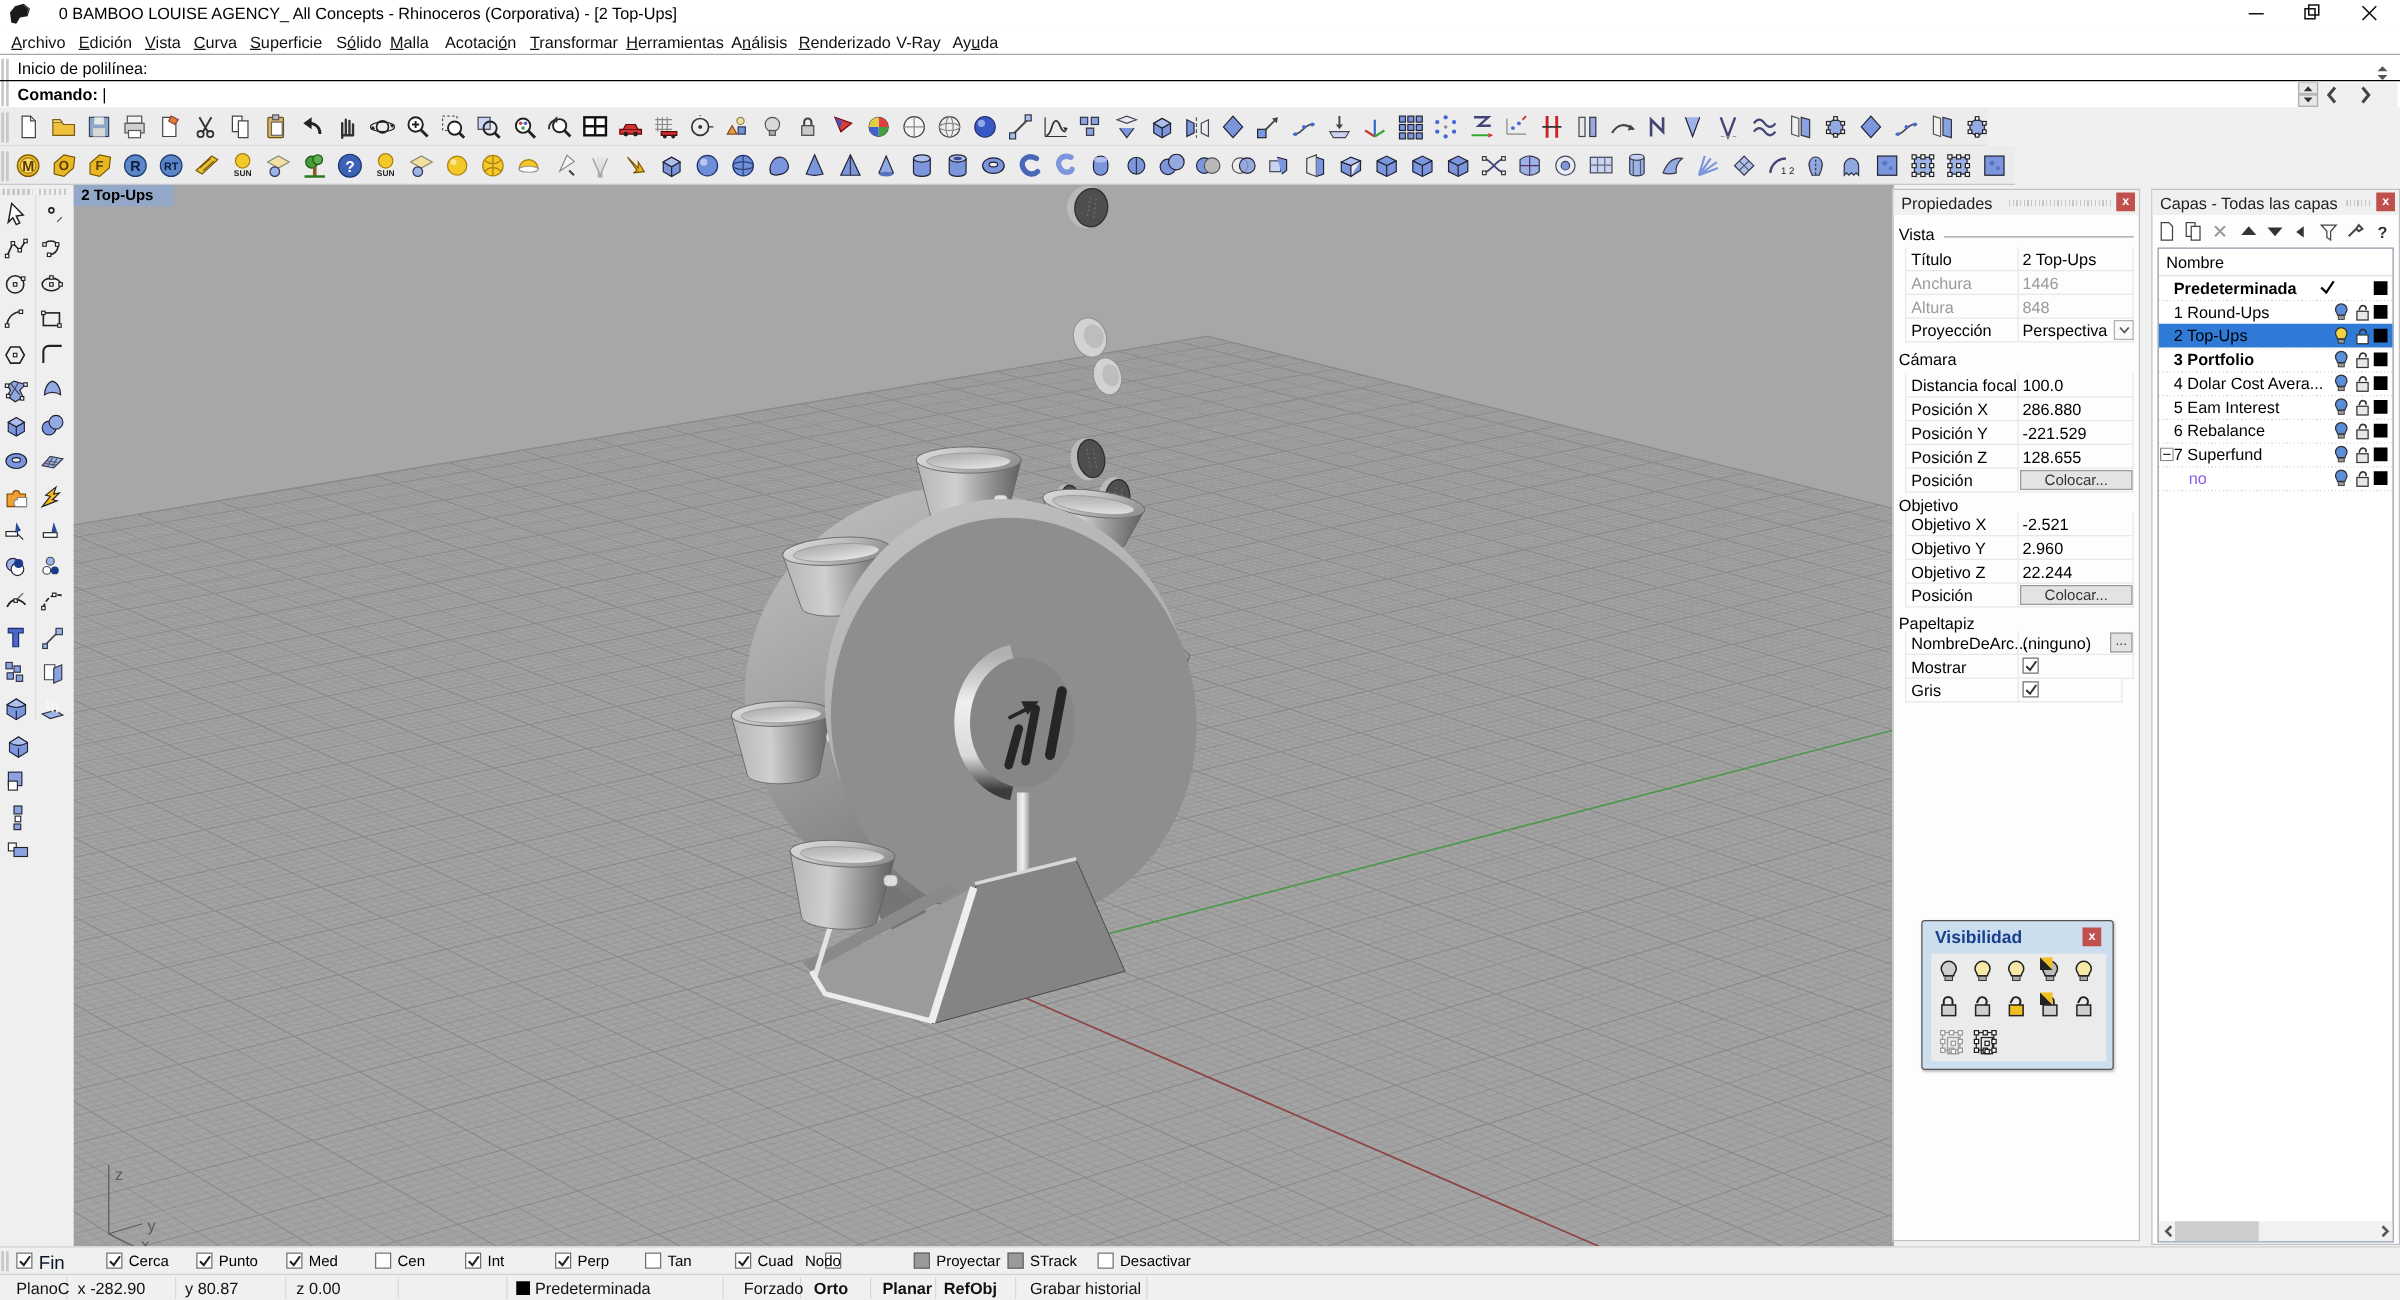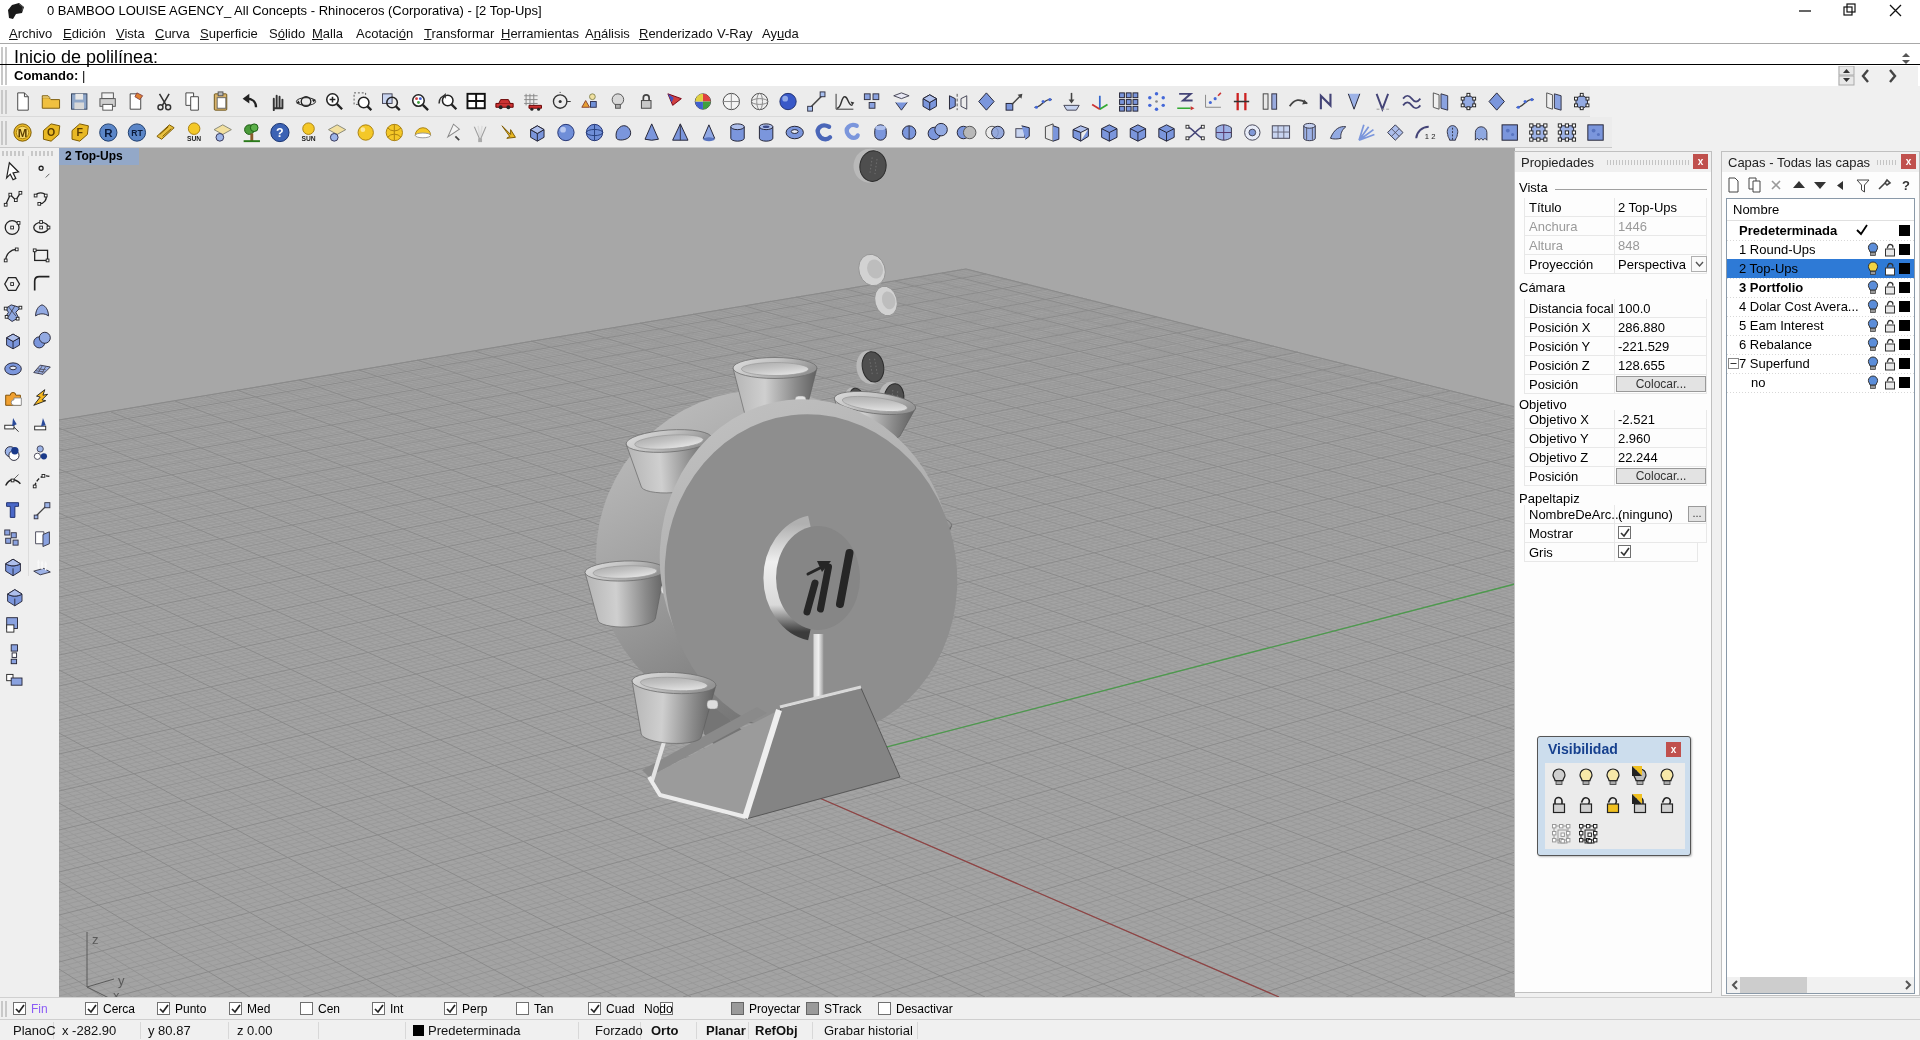--- a/index.html
+++ b/index.html
@@ -30,21 +30,21 @@
 <span style="left:356px">Acotaci<u>ó</u>n</span>
 <span style="left:424px"><u>T</u>ransformar</span>
 <span style="left:501px"><u>H</u>erramientas</span>
 <span style="left:585px">A<u>n</u>álisis</span>
 <span style="left:639px"><u>R</u>enderizado</span>
 <span style="left:717px">V-Ray</span>
 <span style="left:762px">Ay<u>u</u>da</span>
 </div>
 <div class="abs" style="left:0;top:43px;width:1920px;height:43px;background:#fff;border-top:1px solid #a8a8a8">
 <div style="position:absolute;left:1px;top:3px;width:6px;height:38px;background:repeating-linear-gradient(90deg,#c8c8c8 0 2px,transparent 2px 4px)"></div>
-<div class="abs" style="left:14px;top:3px;font-size:18px;color:#000">Inicio de polilínea:</div>
+<div class="abs" style="left:14px;top:3px;font-size:13px;color:#000">Inicio de polilínea:</div>
 <div class="abs" style="left:0;top:20px;width:1920px;height:1px;background:#000"></div>
 <div class="abs" style="left:14px;top:24px;font-size:13px;color:#000;font-weight:bold">Comando: <span style="font-weight:normal">|</span></div>
 <svg class="abs" style="left:1898px;top:8px" width="20" height="14">
       <path d="M4 5l4-4 4 4z" fill="#555"></path>
       <path d="M4 8l4 4 4-4z" fill="#555"></path>
     </svg>
 <div class="abs" style="left:1838px;top:22px;width:80px;height:20px;background:#f0f0f0"></div>
 <svg class="abs" style="left:1838px;top:22px" width="80" height="20">
       <rect x="1" y="0" width="15" height="9" fill="#e8e8e8" stroke="#aaa"></rect>
       <rect x="1" y="10" width="15" height="9" fill="#e8e8e8" stroke="#aaa"></rect>
@@ -1205,21 +1205,21 @@
 <svg class="abs" style="left:140px;top:157px" width="12" height="15">
         <path d="M6 1a4.6 4.6 0 014.6 4.6c0 2-1.6 3-1.6 4.4H3C3 8.6 1.4 7.6 1.4 5.6A4.6 4.6 0 016 1z" fill="#5b8dd9" stroke="#333"></path>
         <rect x="3.6" y="10.5" width="4.8" height="3" fill="#999" stroke="#333" stroke-width=".7"></rect>
       </svg>
 <svg class="abs" style="left:157px;top:158px" width="12" height="14">
         <rect x="1.5" y="6" width="9" height="7" fill="#e8e8e8" stroke="#333"></rect>
         <path d="M3.5 6V4a2.5 2.5 0 015 0" fill="none" stroke="#333" stroke-width="1.3" transform="rotate(18 6 5)"></path>
       </svg>
 <div class="abs" style="left:172px;top:159px;width:11px;height:11px;background:#000"></div>
 <div class="abs" style="left:0;top:174px;width:189px;height:1px;background:repeating-linear-gradient(90deg,#d8d8d8 0 1px,transparent 1px 3px)"></div>
-<div class="abs" style="left:24px;top:176px;font-size:13px;font-weight:normal;color:#000000">no</div>
+<div class="abs" style="left:24px;top:176px;font-size:13px;font-weight:normal;color:#8b5cf6">no</div>
 <svg class="abs" style="left:140px;top:176px" width="12" height="15">
         <path d="M6 1a4.6 4.6 0 014.6 4.6c0 2-1.6 3-1.6 4.4H3C3 8.6 1.4 7.6 1.4 5.6A4.6 4.6 0 016 1z" fill="#5b8dd9" stroke="#333"></path>
         <rect x="3.6" y="10.5" width="4.8" height="3" fill="#999" stroke="#333" stroke-width=".7"></rect>
       </svg>
 <svg class="abs" style="left:157px;top:177px" width="12" height="14">
         <rect x="1.5" y="6" width="9" height="7" fill="#e8e8e8" stroke="#333"></rect>
         <path d="M3.5 6V4a2.5 2.5 0 015 0" fill="none" stroke="#333" stroke-width="1.3" transform="rotate(18 6 5)"></path>
       </svg>
 <div class="abs" style="left:172px;top:178px;width:11px;height:11px;background:#000"></div>
 <div class="abs" style="left:0;top:193px;width:189px;height:1px;background:repeating-linear-gradient(90deg,#d8d8d8 0 1px,transparent 1px 3px)"></div>
@@ -1323,21 +1323,21 @@
         </g>
       </svg>
 </div>
   </div>
 <div class="abs" style="left:0;top:997px;width:1920px;height:22px;background:#f0f0f0;border-top:1px solid #d0d0d0">
 <div style="position:absolute;left:1px;top:3px;width:6px;height:16px;background:repeating-linear-gradient(90deg,#c8c8c8 0 2px,transparent 2px 4px)"></div>
 <div class="abs" style="left:13px;top:4px;width:13px;height:13px;background:#fff;border:1px solid #707070"></div>
 <svg class="abs" style="left:14px;top:5px" width="12" height="12">
       <path d="M2 6l3 3 5-7" fill="none" stroke="#222" stroke-width="1.7"></path>
     </svg>
-<div class="abs" style="left:31px;top:4px;font-size:12px;color:#8b5cf6">Fin</div>
+<div class="abs" style="left:31px;top:4px;font-size:15px;color:#0f172a">Fin</div>
 <div class="abs" style="left:85px;top:4px;width:13px;height:13px;background:#fff;border:1px solid #707070"></div>
 <svg class="abs" style="left:86px;top:5px" width="12" height="12">
       <path d="M2 6l3 3 5-7" fill="none" stroke="#222" stroke-width="1.7"></path>
     </svg>
 <div class="abs" style="left:103px;top:4px;font-size:12px;color:#000">Cerca</div>
 <div class="abs" style="left:157px;top:4px;width:13px;height:13px;background:#fff;border:1px solid #707070"></div>
 <svg class="abs" style="left:158px;top:5px" width="12" height="12">
       <path d="M2 6l3 3 5-7" fill="none" stroke="#222" stroke-width="1.7"></path>
     </svg>
 <div class="abs" style="left:175px;top:4px;font-size:12px;color:#000">Punto</div>

